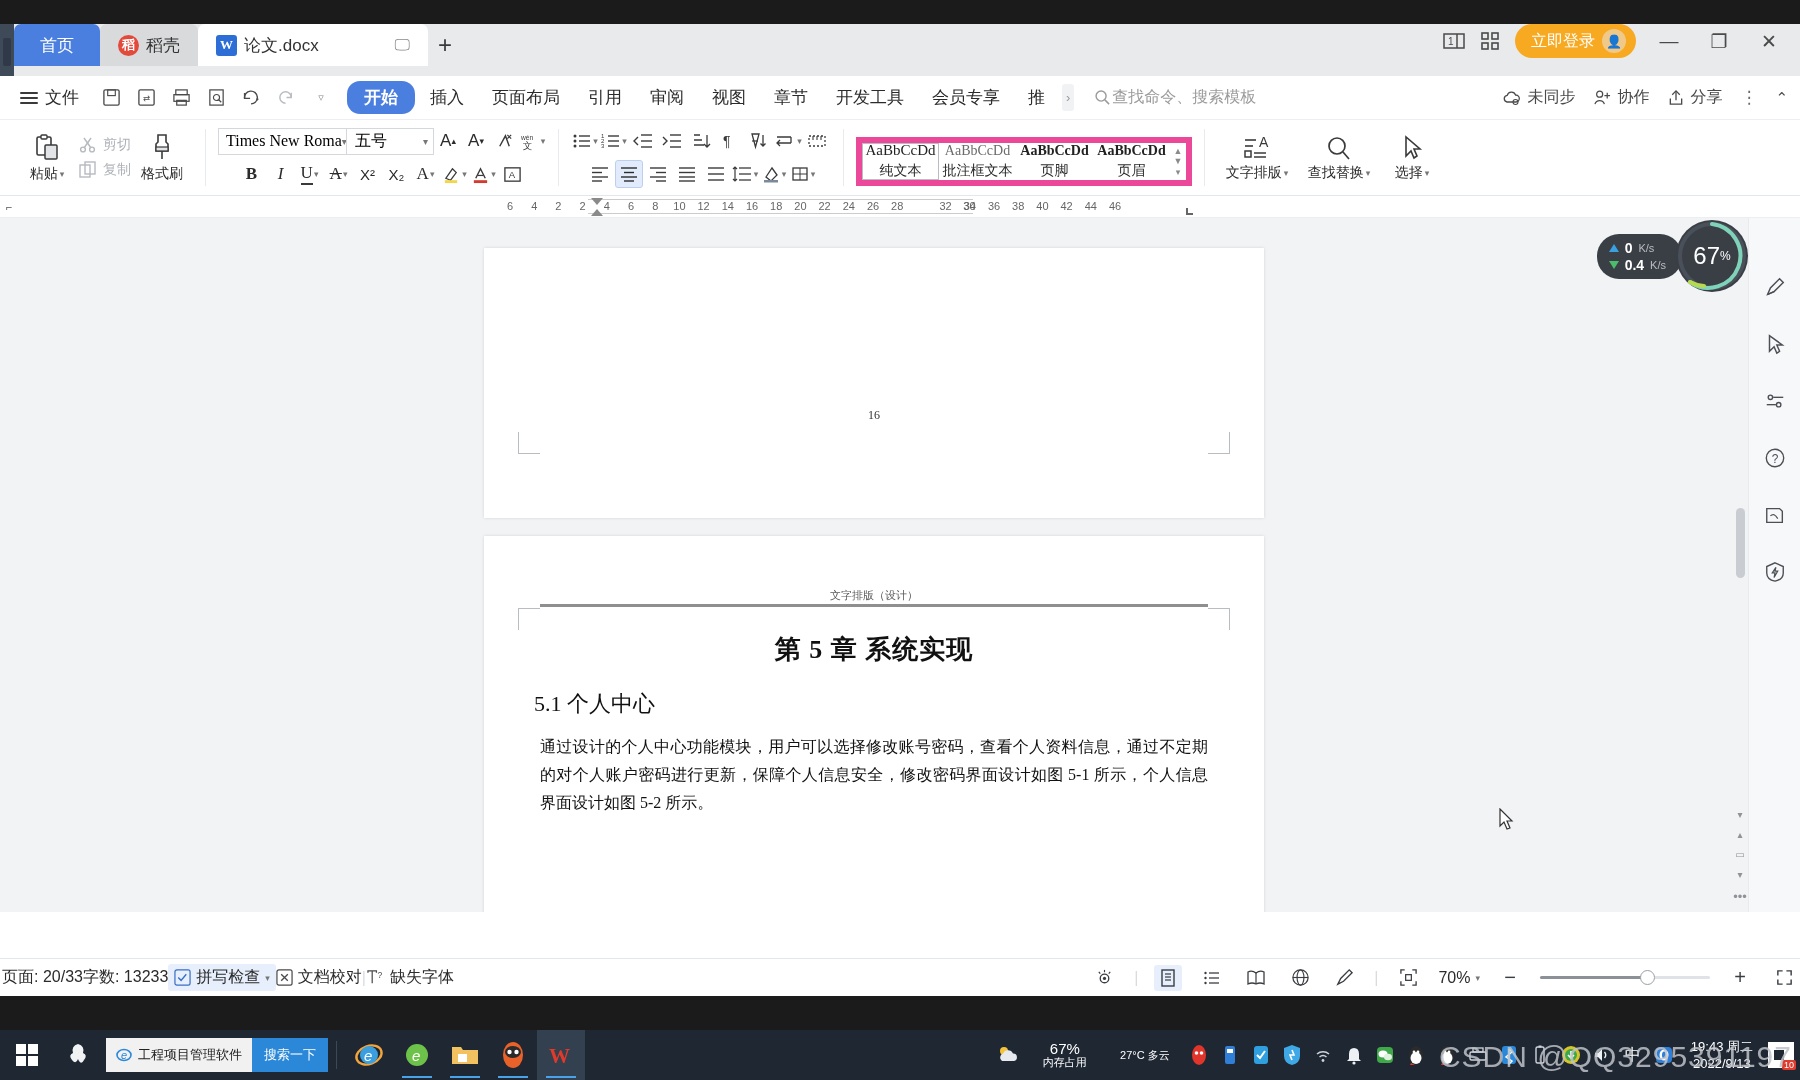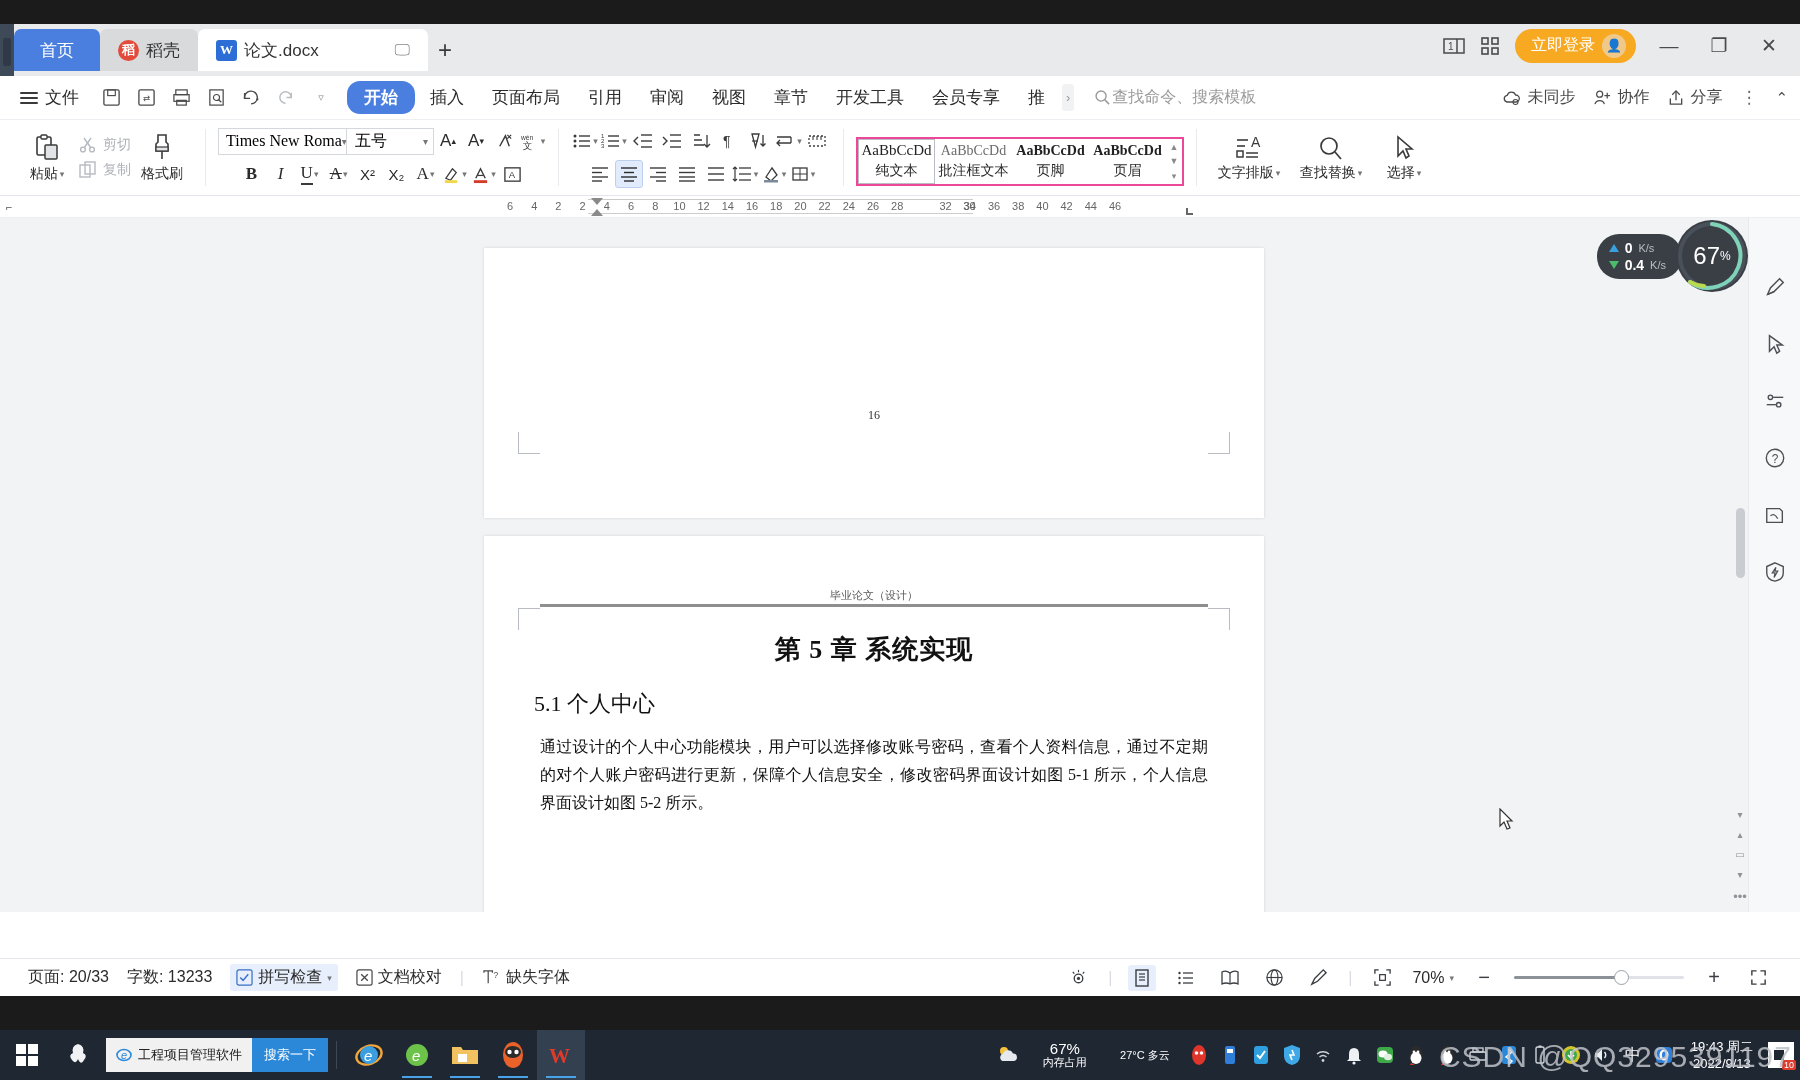--- a/index.html
+++ b/index.html
@@ -8,21 +8,21 @@
     font-family: "Liberation Sans","DejaVu Sans",sans-serif;
     background:#1b1b1b;
     -webkit-font-smoothing: antialiased;
   }
   #app { position:relative; width:1800px; height:1080px; }
 
   
   .wps-window { position:absolute; left:0; top:24px; width:1800px; height:972px; background:#fff; }
 
   
-  .tabbar { position:relative; height:52px; background:#e9eaec; display:flex; align-items:center; }
+  .tabbar { position:relative; height:52px; background:#e9eaec; display:flex; align-items:flex-start; }
   .tb-leftstrip { width:14px; height:52px; background:#3f4a59; position:relative; }
   .tb-leftstrip:after{ content:""; position:absolute; left:3px; top:14px; width:8px; height:28px; background:#2f3947; border-radius:2px;}
   .tab { height:42px; display:flex; align-items:center; gap:7px; padding:0 18px; font-size:17px; color:#333;
          border-top-left-radius:7px; border-top-right-radius:7px; position:relative; cursor:default; }
   .tab.home { background:#4a7fe0; color:#fff; font-size:17px; padding:0 26px; }
   .tab.docer { background:#d9dadc; }
   .tab.active { background:#fff; min-width:230px; }
   .tab-icon { width:21px; height:21px; border-radius:3px; display:inline-flex; align-items:center; justify-content:center;
               font-size:14px; font-weight:bold; color:#fff; flex:none;}
   .ic-docer { background:#e24a3c; border-radius:50%; font-size:13px; }
@@ -63,21 +63,21 @@
            padding:0 4px 0 7px; font-size:16px; font-family:"Liberation Serif",serif; overflow:hidden; white-space:nowrap;}
   .fsize { width:88px; height:27px; border:1px solid #d4d7dc; display:flex; align-items:center; justify-content:space-between;
            padding:0 5px 0 8px; font-size:16px;}
   .fcaret{ font-size:10px; color:#777; }
   .toolrow { display:flex; align-items:center; gap:1px; margin-top:5px;}
   .tbtn { width:28px; height:28px; display:flex; align-items:center; justify-content:center; font-size:17px; color:#2b2b2b; }
   .tbtn.act { background:#e2ebfb; border:1px solid #bcd0ee; border-radius:3px; }
   .tbtn .ca { font-size:9px; color:#777; margin-left:1px;}
   .col { display:flex; flex-direction:column; justify-content:center; }
 
-  .stylegal { display:flex; align-items:stretch; border:2px solid #ec4899; height:49px; margin-top:7px; }
+  .stylegal { display:flex; align-items:stretch; border:6px solid #ec4899; height:49px; margin-top:7px; }
   .stylecell { width:77px; display:flex; flex-direction:column; align-items:center; justify-content:center; gap:3px; }
   .stylecell.sel { border:1px solid #b9bcc2; background:#fff; }
   .st-prev { font-family:"Liberation Serif",serif; font-size:15px; color:#222; }
   .st-prev.gray { color:#6b6b6b; font-size:14px;}
   .st-prev.bold { font-weight:bold; font-size:14px;}
   .st-name { font-size:14px; color:#2b2b2b; }
   .galnav { width:16px; display:flex; flex-direction:column; justify-content:space-between; align-items:center; padding:3px 0; color:#8a8a8a; font-size:9px;}
 
   
   .ruler { height:22px; background:#fff; position:relative; border-bottom:1px solid #eceef1; }
@@ -121,21 +121,21 @@
   .netunit{ color:#b9bcc1; font-size:11px; }
   .cpu-ring{ position:absolute; right:52px; top:196px; width:72px; height:72px; border-radius:50%; background:#3a3f46; z-index:31;
              display:flex; align-items:center; justify-content:center; color:#fff;
              box-shadow: inset 0 0 0 3px transparent; }
   .cpu-ring svg{ position:absolute; left:0; top:0; }
   .cpu-txt{ font-size:24px; position:relative; z-index:2;}
   .cpu-pct{ font-size:12px; }
 
   
   .statusbar { position:absolute; left:0; bottom:0; width:1800px; height:38px; background:#fff; border-top:1px solid #e3e6ea;
-               display:flex; align-items:center; padding:0 28px; font-size:16px; color:#2b2b2b; gap:18px;}
+               display:flex; align-items:center; padding:0 2px; font-size:16px; color:#2b2b2b; }
   .sb-item{ display:flex; align-items:center; gap:5px; }
   .sb-item.hl{ background:#e7effc; padding:3px 6px; border-radius:3px;}
   .sb-right{ margin-left:auto; display:flex; align-items:center; gap:16px;}
   .sbi{ width:28px; height:26px; display:flex; align-items:center; justify-content:center; color:#3a3d42; font-size:18px;}
   .sbi.act{ background:#e7effc; border-radius:3px;}
   .zoomtrack{ width:170px; height:3px; background:#dfe2e6; position:relative; border-radius:2px;}
   .zoomfill{ position:absolute; left:0; top:0; height:3px; width:108px; background:#8c9097; border-radius:2px;}
   .zoomknob{ position:absolute; left:100px; top:-6px; width:15px; height:15px; border-radius:50%; background:#fff; border:1px solid #9aa0a6;}
 
   
@@ -678,21 +678,21 @@
 
     <div class="docarea">
 
       <div class="page page1">
         <div class="corner bl" style="left:34px; bottom:64px;"></div>
         <div class="corner br" style="right:34px; bottom:64px;"></div>
         <div class="pgnum" style="top:160px;">16</div>
       </div>
 
       <div class="page page2">
-        <div class="hdr-text" style="top:52px;">毕业论文（设计）</div>
+        <div class="hdr-text" style="top:52px;">文字排版（设计）</div>
         <div class="hdr-rule" style="top:68px;"></div>
         <div class="corner tl" style="left:34px; top:72px;"></div>
         <div class="corner tr" style="right:34px; top:72px;"></div>
 
         <div class="h1" style="margin-top:96px;">第 5 章  系统实现</div>
         <div class="h2" style="margin-top:22px;">5.1 个人中心</div>
         <div class="para" style="margin-top:14px;">通过设计的个人中心功能模块，用户可以选择修改账号密码，查看个人资料信息，通过不定期的对个人账户密码进行更新，保障个人信息安全，修改密码界面设计如图 5-1 所示，个人信息界面设计如图 5-2 所示。</div>
 
       </div>
 

